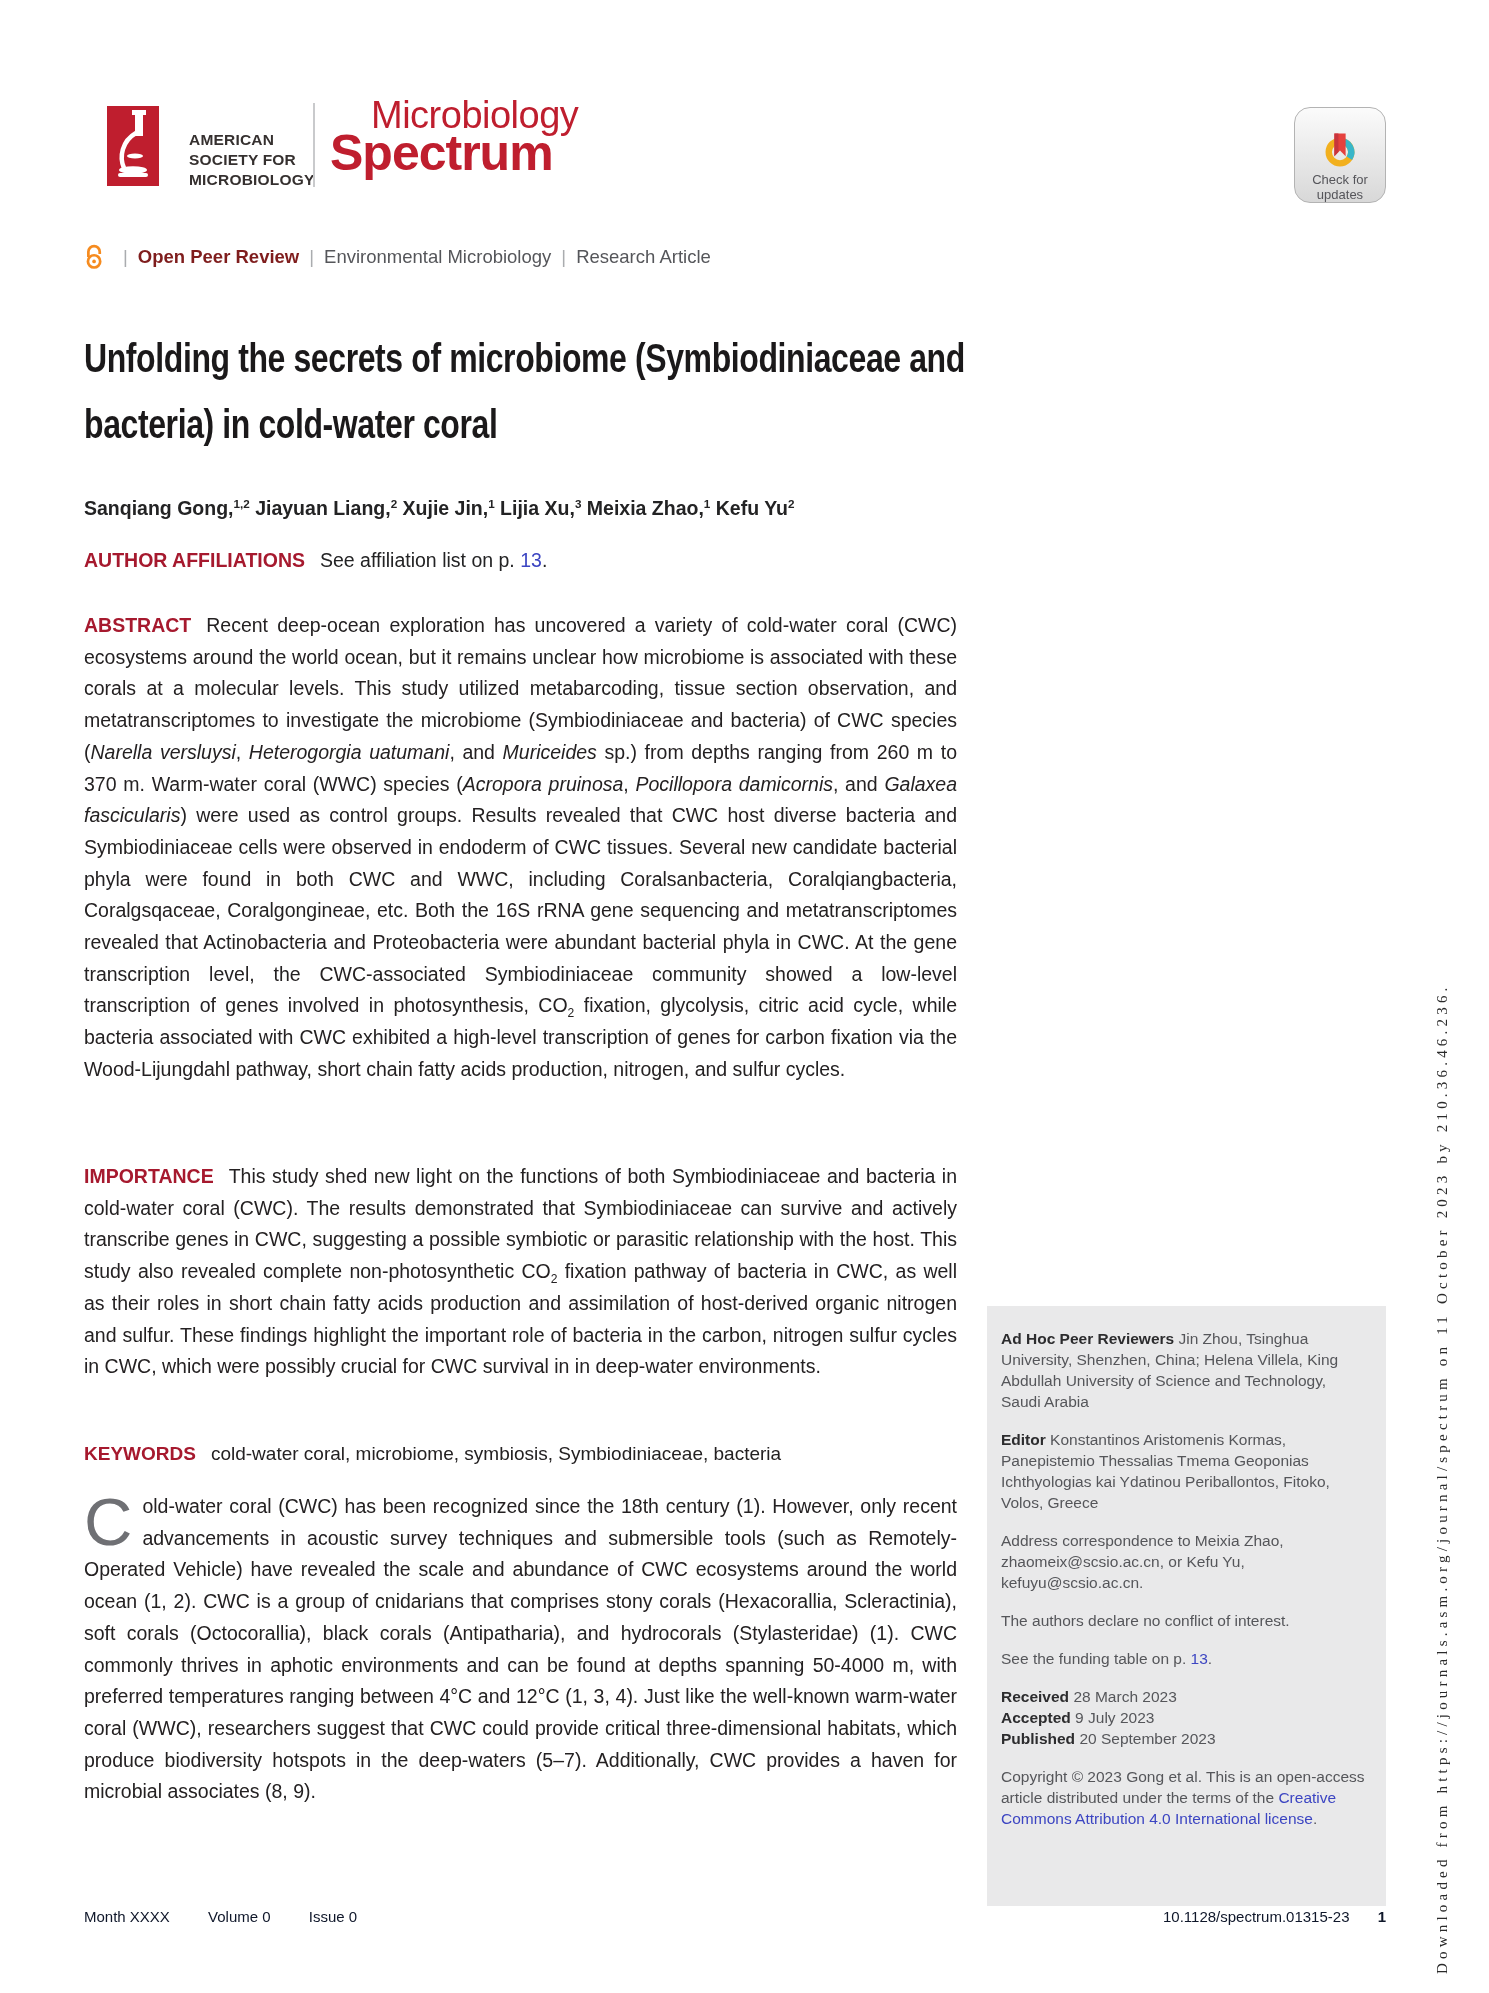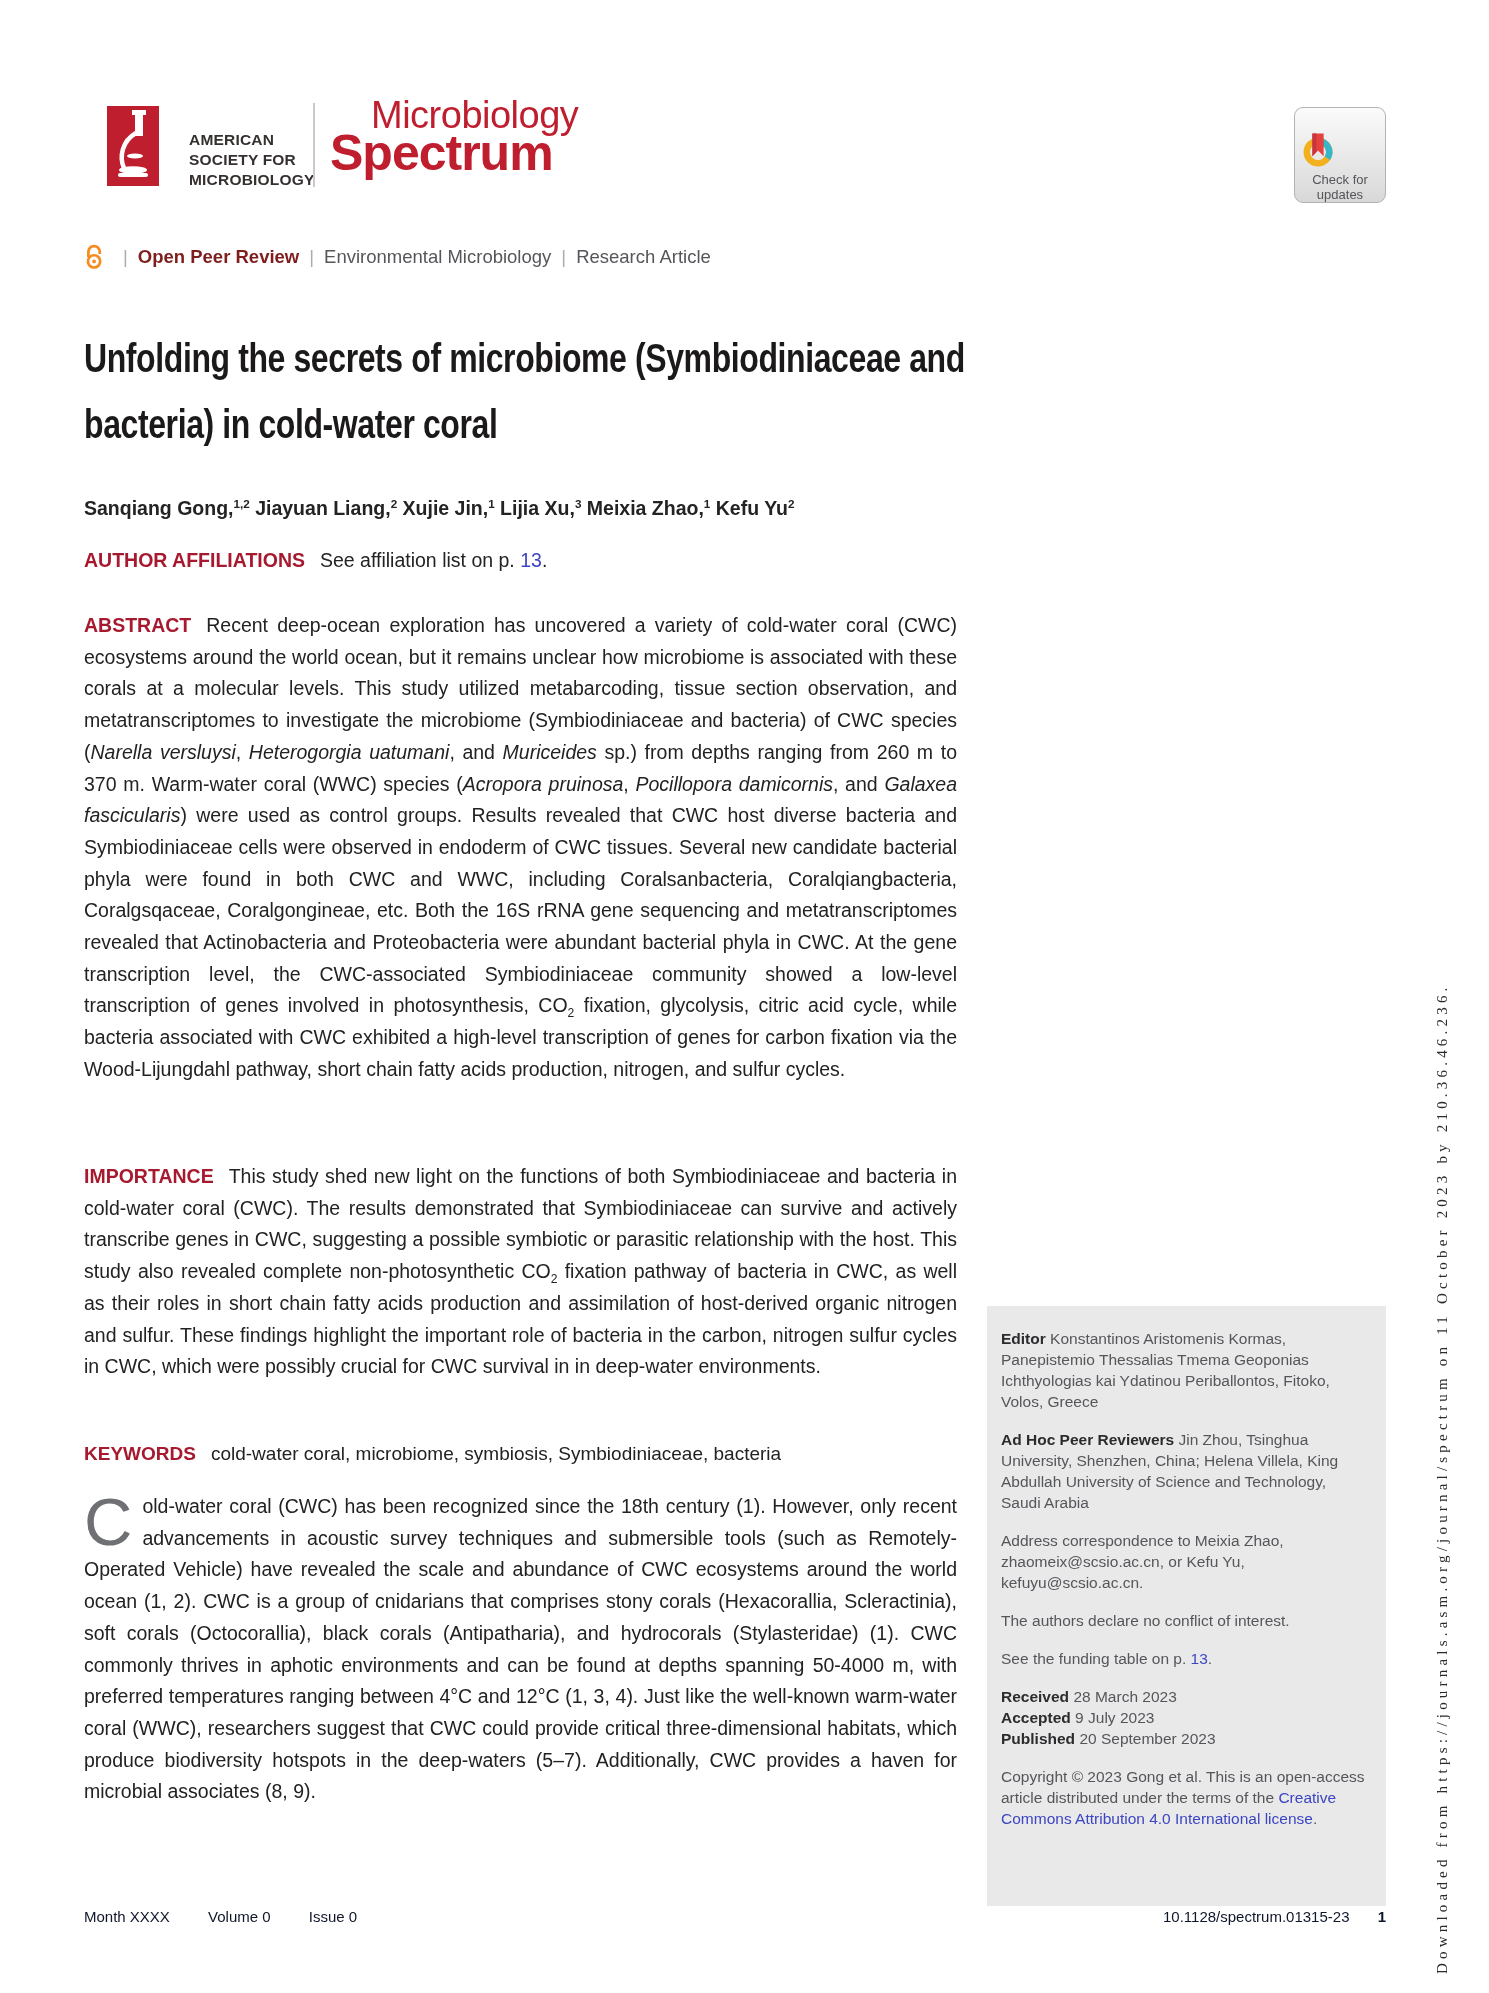--- a/index.html
+++ b/index.html
@@ -9,22 +9,22 @@
   
   .logo-box{position:absolute;left:107px;top:106px;width:52px;height:80px;background:#bf1e2e;}
   .logo-box svg{width:100%;height:100%;display:block;}
   .society{position:absolute;left:189px;top:130px;font-size:15.5px;font-weight:700;
            line-height:20px;color:#35302f;letter-spacing:.2px;}
   .hdr-divider{position:absolute;left:313px;top:103px;width:2px;height:84px;background:#c9cacc;}
   .logotype-1{position:absolute;left:371px;top:94px;font-size:38px;color:#bf1e2e;letter-spacing:-.5px;}
   .logotype-2{position:absolute;left:330px;top:124px;font-size:50px;font-weight:700;color:#bf1e2e;letter-spacing:-1px;}
 
   .check-badge{position:absolute;left:1294px;top:107px;width:92px;height:96px;border:1px solid #b3b3b3;
-               border-radius:9px;background:linear-gradient(#fbfbfb,#d8d8d8);display:flex;flex-direction:column;
-               padding-top:24px;box-sizing:border-box;cursor:pointer;}
+               border-radius:16px;background:linear-gradient(#fbfbfb,#d8d8d8);display:flex;flex-direction:column;
+               align-items:center;padding-top:24px;box-sizing:border-box;cursor:pointer;}
   .cb-icon{width:46px;height:46px;}
   .cb-text{font-size:13px;line-height:15px;color:#55555a;text-align:center;margin-top:3px;}
 
   
   .meta{position:absolute;left:84px;top:244px;display:flex;align-items:center;font-size:18.5px;color:#55565a;}
   .oa-icon{width:21px;height:26px;margin-right:8px;}
   .meta .sep{color:#aaacaf;margin:0 10px;}
   .meta .strong{font-weight:700;color:#7f1d1d;}
 
   
@@ -138,22 +138,22 @@
 
   <div class="keywords-line">
     <span class="label">KEYWORDS</span><span>cold-water coral, microbiome, symbiosis, Symbiodiniaceae, bacteria</span>
   </div>
 
   <p class="para intro">
     <span class="dropcap">C</span><span><span>old-water coral (CWC) has been recognized since the 18th century (1). However, only recent advancements in acoustic survey techniques and submersible tools (such as Remotely-Operated Vehicle) have revealed the scale and abundance of CWC ecosystems around the world ocean (1, 2). CWC is a group of cnidarians that comprises stony corals (Hexacorallia, Scleractinia), soft corals (Octocorallia), black corals (Antipatharia), and hydrocorals (Stylasteridae) (1). CWC commonly thrives in aphotic environments and can be found at depths spanning 50-4000 m, with preferred temperatures ranging between 4°C and 12°C (1, 3, 4). Just like the well-known warm-water coral (WWC), researchers suggest that CWC could provide critical three-dimensional habitats, which produce biodiversity hotspots in the deep-waters (5–7). Additionally, CWC provides a haven for microbial associates (8, 9).</span></span>
   </p>
 
   <div class="sidebar">
+    <p><b>Ad Hoc Peer Reviewers </b><span>Jin Zhou, Tsinghua University, Shenzhen, China; Helena Villela, King Abdullah University of Science and Technology, Saudi Arabia</span></p>
     <p><b>Editor </b><span>Konstantinos Aristomenis Kormas, Panepistemio Thessalias Tmema Geoponias Ichthyologias kai Ydatinou Periballontos, Fitoko, Volos, Greece</span></p>
-    <p><b>Ad Hoc Peer Reviewers </b><span>Jin Zhou, Tsinghua University, Shenzhen, China; Helena Villela, King Abdullah University of Science and Technology, Saudi Arabia</span></p>
     <p><span>Address correspondence to Meixia Zhao, zhaomeix@scsio.ac.cn, or Kefu Yu, kefuyu@scsio.ac.cn.</span></p>
     <p>The authors declare no conflict of interest.</p>
     <p><span>See the funding table on p. </span><span class="lnk">13</span><span>.</span></p>
     <div class="group">
       <p class="tight"><b>Received </b><span>28 March 2023</span></p>
       <p class="tight"><b>Accepted </b><span>9 July 2023</span></p>
       <p class="tight"><b>Published </b><span>20 September 2023</span></p>
     </div>
     <p><span>Copyright © 2023 Gong et al. This is an open-access article distributed under the terms of the </span><span class="lnk">Creative Commons Attribution 4.0 International license</span><span>.</span></p>
   </div>

